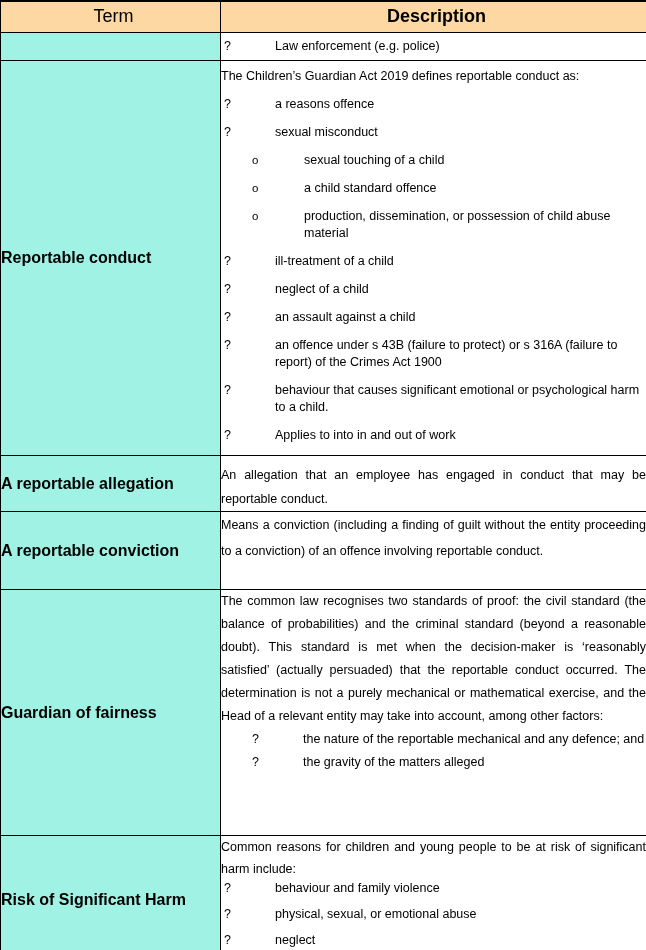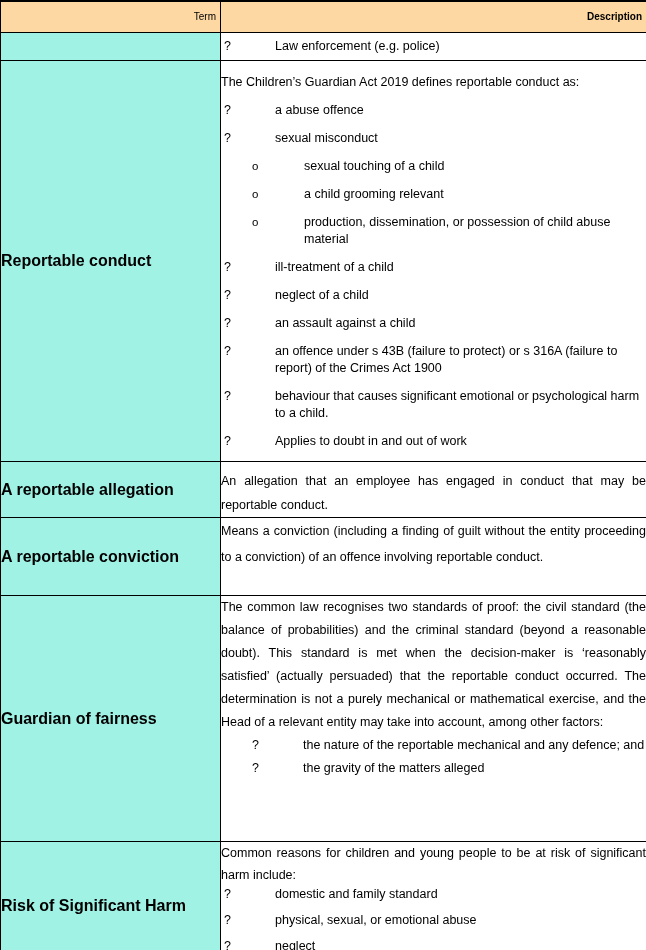--- a/index.html
+++ b/index.html
@@ -29,22 +29,22 @@
     padding:0;
     overflow:hidden;
   }
   col.col-term{width:220px;}
   col.col-desc{width:426px;}
 
   
   .hdr th{
     height:31px;
     background:var(--orange);
-    text-align:right;
-    font-size:10px;
+    text-align:center;
+    font-size:18px;
     padding:0 4px 0 10px;
     vertical-align:middle;
   }
   .hdr .term-h{font-weight:400;}
   .hdr .desc-h{font-weight:700;}
 
   
   .term-cell{
     background:var(--teal);
     font-weight:700;
@@ -77,21 +77,21 @@
   .b1,.b2,.b2q{display:flex;margin:0;line-height:17px;}
   .b1 .mk{flex:none;width:27px;padding-left:3px;}
   .b2{margin-left:30px;}
   .b2 .mk{flex:none;width:28px;padding-left:1px;font-size:11.5px;}
   .b2q{margin-left:31px;}
   .b2q .mk{flex:none;width:27px;}
   .tx{flex:1 1 auto;min-width:0;margin-left:24px;}
 
   
   .r1 .p,.r1 .b1,.r1 .b2{margin-bottom:11px;}
-  .r1 .cellbox{padding-top:13px;}
+  .r1 .cellbox{padding-top:7px;}
   .r2 .p{line-height:24px;text-align:justify;}
   .r2 .cellbox{padding-top:7px;}
   .r3 .p{line-height:26px;text-align:justify;}
   .r4 .p{line-height:23px;text-align:justify;}
   .r4 .b2q{line-height:23px;}
   .r5 .p{line-height:22px;text-align:justify;margin-bottom:0;}
   .r5 .b1{line-height:17px;margin-bottom:9px;}
 </style>
 </head>
 <body>
@@ -119,33 +119,33 @@
           </div>
         </td>
     </tr>
     <tr class="r1">
       <td class="term-cell">Reportable conduct</td>
       <td class="desc-cell">
           <div class="cellbox">
             <div class="p">The Children’s Guardian Act 2019 defines reportable conduct as:</div>
             <div class="b1">
               <span class="mk">?</span>
-              <span class="tx">a abuse offence</span>
+              <span class="tx">a reasons offence</span>
             </div>
             <div class="b1">
               <span class="mk">?</span>
               <span class="tx">sexual misconduct</span>
             </div>
             <div class="b2">
               <span class="mk">o</span>
               <span class="tx">sexual touching of a child</span>
             </div>
             <div class="b2">
               <span class="mk">o</span>
-              <span class="tx">a child grooming relevant</span>
+              <span class="tx">a child standard offence</span>
             </div>
             <div class="b2">
               <span class="mk">o</span>
               <span class="tx">production, dissemination, or possession of child abuse material</span>
             </div>
             <div class="b1">
               <span class="mk">?</span>
               <span class="tx">ill-treatment of a child</span>
             </div>
             <div class="b1">
@@ -159,21 +159,21 @@
             <div class="b1">
               <span class="mk">?</span>
               <span class="tx">an offence under s 43B (failure to protect) or s 316A (failure to report) of the Crimes Act 1900</span>
             </div>
             <div class="b1">
               <span class="mk">?</span>
               <span class="tx">behaviour that causes significant emotional or psychological harm to a child.</span>
             </div>
             <div class="b1">
               <span class="mk">?</span>
-              <span class="tx">Applies to doubt in and out of work</span>
+              <span class="tx">Applies to into in and out of work</span>
             </div>
           </div>
         </td>
     </tr>
     <tr class="r2">
       <td class="term-cell">A reportable allegation</td>
       <td class="desc-cell">
           <div class="cellbox">
             <div class="p">An allegation that an employee has engaged in conduct that may be reportable conduct.</div>
           </div>
@@ -203,21 +203,21 @@
           </div>
         </td>
     </tr>
     <tr class="r5">
       <td class="term-cell">Risk of Significant Harm</td>
       <td class="desc-cell">
           <div class="cellbox">
             <div class="p">Common reasons for children and young people to be at risk of significant harm include:</div>
             <div class="b1">
               <span class="mk">?</span>
-              <span class="tx">domestic and family standard</span>
+              <span class="tx">behaviour and family violence</span>
             </div>
             <div class="b1">
               <span class="mk">?</span>
               <span class="tx">physical, sexual, or emotional abuse</span>
             </div>
             <div class="b1">
               <span class="mk">?</span>
               <span class="tx">neglect</span>
             </div>
           </div>

